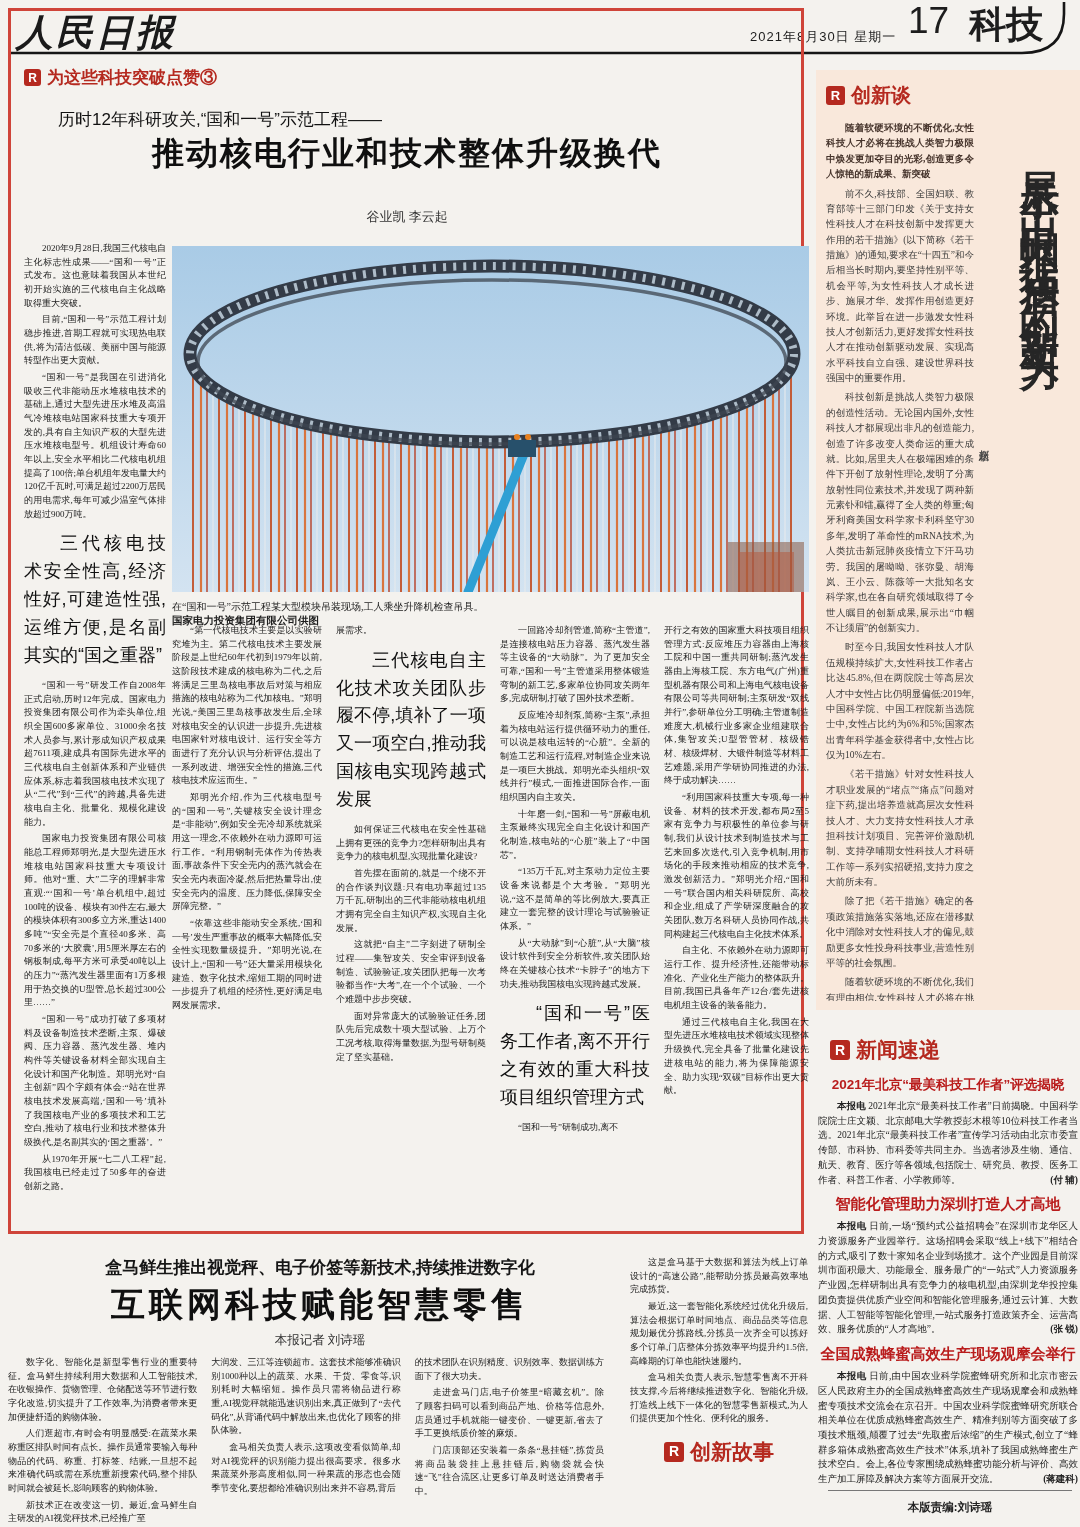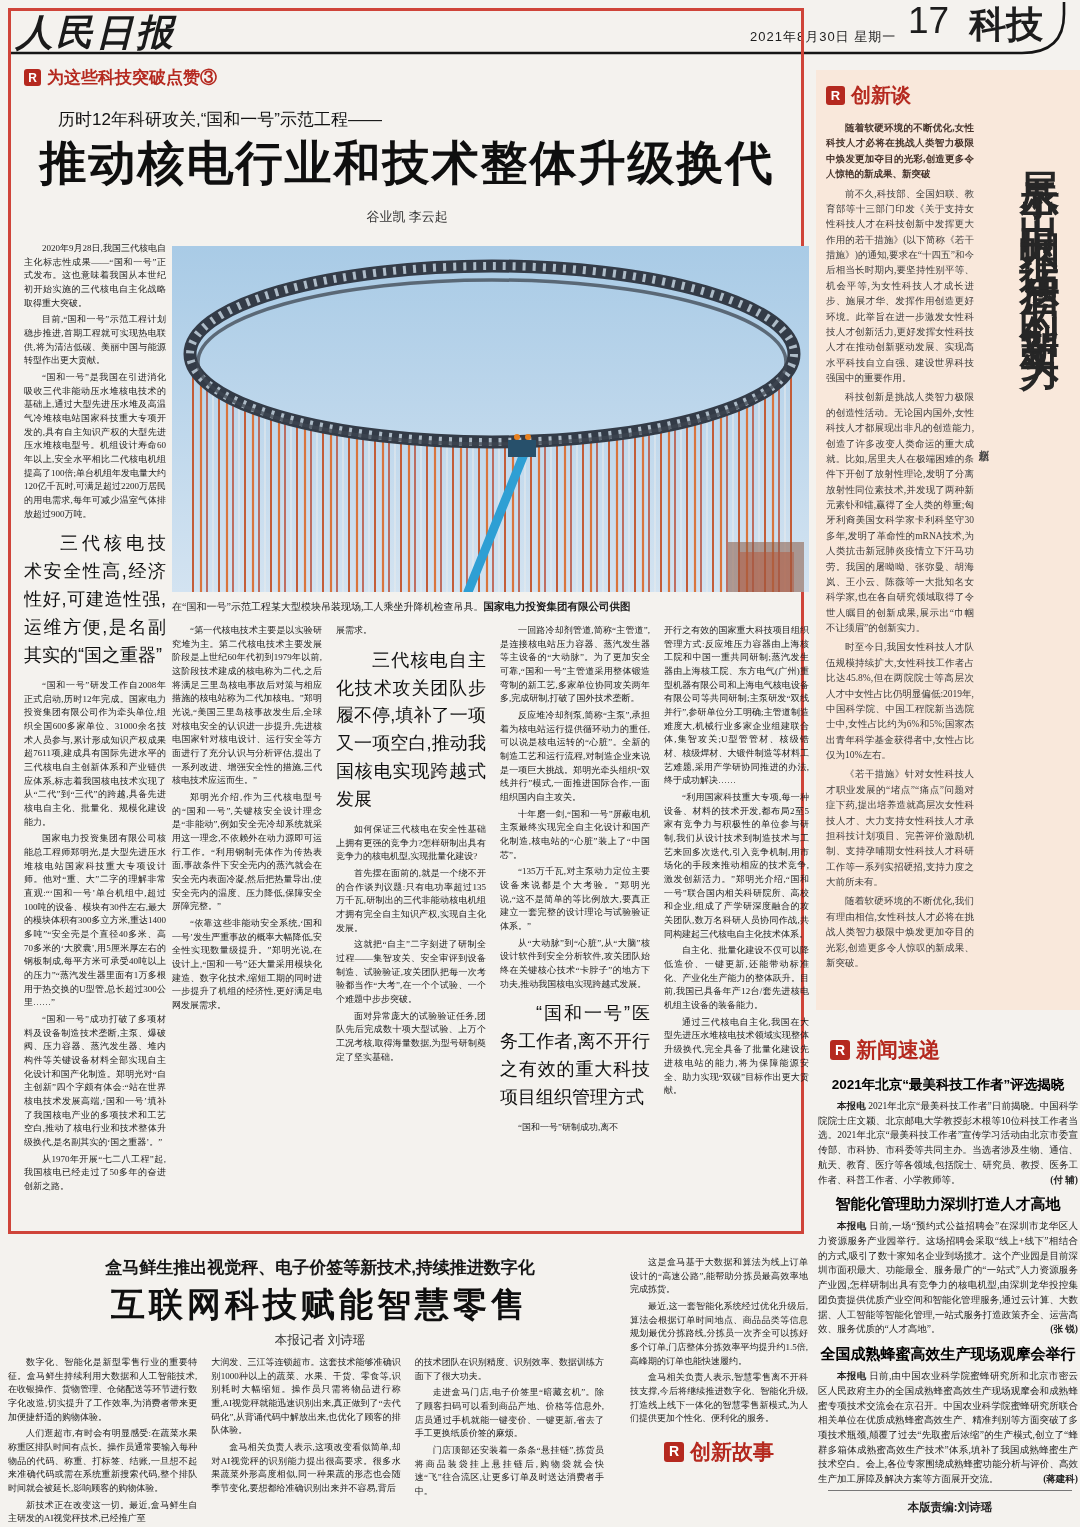--- a/index.html
+++ b/index.html
@@ -20,33 +20,33 @@
   #redframe{left:8px;top:8px;width:796px;height:1226px;border:3px solid #cf4439;box-sizing:border-box;}
 
   .rlabel{color:#b5291f;font-family:"Liberation Sans",sans-serif;font-weight:800;display:flex;align-items:center;gap:6px;}
   .ricon{display:inline-flex;align-items:center;justify-content:center;background:#b5291f;color:#fff;
          font-family:"Liberation Sans",sans-serif;font-weight:800;border-radius:3px;}
 
   #series{left:24px;top:66px;font-size:17px;}
   #series .ricon{width:17px;height:17px;font-size:12px;}
   #kicker{left:58px;top:108px;font-size:17px;font-family:"Liberation Sans",sans-serif;color:#111;}
   #headline{left:28px;top:132px;width:758px;text-align:center;font-family:Liberation Sans, sans-serif;
-            font-size:47px;font-weight:900;letter-spacing:2px;color:#0f0f0f;white-space:nowrap;}
+            font-size:32px;font-weight:900;letter-spacing:2px;color:#0f0f0f;white-space:nowrap;}
   #mainbyline{left:28px;top:208px;width:758px;text-align:center;font-size:13px;color:#333;}
 
   
   .bt{font-size:9px;line-height:1.52;text-align:justify;color:#222;}
   .bt p{margin:0 0 3px;text-indent:2em;}
   .bt p.noind{text-indent:0;}
   .sub{font-family:"Liberation Sans",sans-serif;font-weight:400;font-size:18px;line-height:1.55;
        margin:9px 0;text-indent:2em;text-align:justify;color:#101010;}
 
   #leftcol{left:24px;top:242px;width:142px;height:988px;overflow:hidden;}
   #photo{left:172px;top:246px;width:637px;height:346px;background:#b9d3e8;overflow:hidden;}
-  #captionrow{left:172px;top:600px;width:637px;display:flex;align-items:baseline;}
+  #captionrow{left:172px;top:600px;width:637px;display:flex;justify-content:space-between;align-items:baseline;flex-direction:column;}
   #captionrow .cap{font-size:10px;color:#222;}
   #captionrow .credit{font-size:10.5px;font-family:"Liberation Sans",sans-serif;font-weight:700;}
   #colA{left:172px;top:624px;width:150px;height:608px;overflow:hidden;}
   #colB{left:336px;top:624px;width:150px;height:608px;overflow:hidden;}
   #colC{left:500px;top:624px;width:150px;height:608px;overflow:hidden;}
   #colD{left:664px;top:624px;width:145px;height:608px;overflow:hidden;}
 
   
   #talkbox{left:816px;top:70px;width:264px;height:940px;background:#f9e8db;box-sizing:border-box;padding:12px 10px;}
   #talklabel{font-size:20px;}
@@ -58,21 +58,21 @@
   #talkright{position:relative;flex:1;}
   #vheadline{position:absolute;right:2px;top:18px;writing-mode:vertical-rl;
              font-family:"Liberation Sans",sans-serif;font-weight:900;font-size:40px;letter-spacing:12px;color:#262626;}
   #vauthor{position:absolute;left:2px;top:320px;writing-mode:vertical-rl;font-size:11px;color:#444;}
 
   
   #newslabel{left:830px;top:1036px;font-size:21px;}
   #newslabel .ricon{width:20px;height:20px;font-size:14px;}
   #newsitems{left:818px;top:1068px;width:260px;height:418px;overflow:hidden;}
   .nhead{font-family:"Liberation Sans",sans-serif;font-weight:800;font-size:15px;text-align:center;
-         margin:8px 0 5px;color:#000000;white-space:nowrap;}
+         margin:8px 0 5px;color:#b91c1c;white-space:nowrap;}
   .nbody{font-size:9.5px;line-height:1.55;text-align:justify;margin:0 0 4px;text-indent:2em;color:#222;}
   .nbody b{font-family:"Liberation Sans",sans-serif;}
   .nby{float:right;font-weight:700;}
   #editorrule{left:828px;top:1490px;width:244px;border-top:1.5px solid #777;}
   #editorline{left:828px;top:1500px;width:244px;text-align:center;font-size:11.5px;font-weight:700;color:#222;}
 
   
   #bkicker{left:20px;top:1256px;width:600px;text-align:center;font-family:"Liberation Sans",sans-serif;
            font-weight:700;font-size:17px;color:#161616;}
   #bheadline{left:20px;top:1282px;width:600px;text-align:center;font-family:"Liberation Sans",sans-serif;
@@ -173,36 +173,37 @@
     <p>反应堆冷却剂泵,简称“主泵”,承担着为核电站运行提供循环动力的重任,可以说是核电运转的“心脏”。全新的制造工艺和运行流程,对制造企业来说是一项巨大挑战。郑明光牵头组织“双线并行”模式,一面推进国际合作,一面组织国内自主攻关。</p>
     <p>十年磨一剑,“国和一号”屏蔽电机主泵最终实现完全自主化设计和国产化制造,核电站的“心脏”装上了“中国芯”。</p>
     <p>“135万千瓦,对主泵动力定位主要设备来说都是个大考验。”郑明光说,“这不是简单的等比例放大,要真正建立一套完整的设计理论与试验验证体系。”</p>
     <p>从“大动脉”到“心脏”,从“大脑”核设计软件到安全分析软件,攻关团队始终在关键核心技术“卡脖子”的地方下功夫,推动我国核电实现跨越式发展。</p>
     <div class="sub">“国和一号”医务工作者,离不开行之有效的重大科技项目组织管理方式</div>
     <p>“国和一号”研制成功,离不</p>
   </div>
   <div class="abs bt" id="colD">
     <p class="noind">开行之有效的国家重大科技项目组织管理方式:反应堆压力容器由上海核工院和中国一重共同研制;蒸汽发生器由上海核工院、东方电气(广州)重型机器有限公司和上海电气核电设备有限公司等共同研制;主泵研发“双线并行”,参研单位分工明确;主管道制造难度大,机械行业多家企业组建联合体,集智攻关;U型管管材、核级锆材、核级焊材、大锻件制造等材料工艺难题,采用产学研协同推进的办法,终于成功解决……</p>
     <p>“利用国家科技重大专项,每一种设备、材料的技术开发,都布局2至5家有竞争力与积极性的单位参与研制,我们从设计技术到制造技术与工艺来回多次迭代,引入竞争机制,用市场化的手段来推动相应的技术竞争,激发创新活力。”郑明光介绍,“国和一号”联合国内相关科研院所、高校和企业,组成了产学研深度融合的攻关团队,数万名科研人员协同作战,共同构建起三代核电自主化技术体系。</p>
-    <p>自主化、批量化建设不仅可以降低造价、一键更新,还能带动标准化、产业化生产能力的整体跃升。目前,我国已具备年产12台/套先进核电机组主设备的装备能力。</p>
+    <p>自主化、不依赖外在动力源即可运行工作、提升经济性,还能带动标准化、产业化生产能力的整体跃升。目前,我国已具备年产12台/套先进核电机组主设备的装备能力。</p>
     <p>通过三代核电自主化,我国在大型先进压水堆核电技术领域实现整体升级换代,完全具备了批量化建设先进核电站的能力,将为保障能源安全、助力实现“双碳”目标作出更大贡献。</p>
   </div>
 
   <div class="abs" id="talkbox">
     <div class="rlabel" id="talklabel">
       <span class="ricon">R</span>
       <span>创新谈</span>
     </div>
     <div id="talkflex">
       <div id="talkbody">
         <p class="lead">随着软硬环境的不断优化,女性科技人才必将在挑战人类智力极限中焕发更加夺目的光彩,创造更多令人惊艳的新成果、新突破</p>
         <p>前不久,科技部、全国妇联、教育部等十三部门印发《关于支持女性科技人才在科技创新中发挥更大作用的若干措施》(以下简称《若干措施》)的通知,要求在“十四五”和今后相当长时期内,要坚持性别平等、机会平等,为女性科技人才成长进步、施展才华、发挥作用创造更好环境。此举旨在进一步激发女性科技人才创新活力,更好发挥女性科技人才在推动创新驱动发展、实现高水平科技自立自强、建设世界科技强国中的重要作用。</p>
         <p>科技创新是挑战人类智力极限的创造性活动。无论国内国外,女性科技人才都展现出非凡的创造能力,创造了许多改变人类命运的重大成就。比如,居里夫人在极端困难的条件下开创了放射性理论,发明了分离放射性同位素技术,并发现了两种新元素钋和镭,赢得了全人类的尊重;匈牙利裔美国女科学家卡利科坚守30多年,发明了革命性的mRNA技术,为人类抗击新冠肺炎疫情立下汗马功劳。我国的屠呦呦、张弥曼、胡海岚、王小云、陈薇等一大批知名女科学家,也在各自研究领域取得了令世人瞩目的创新成果,展示出“巾帼不让须眉”的创新实力。</p>
         <p>时至今日,我国女性科技人才队伍规模持续扩大,女性科技工作者占比达45.8%,但在两院院士等高层次人才中女性占比仍明显偏低:2019年,中国科学院、中国工程院新当选院士中,女性占比约为6%和5%;国家杰出青年科学基金获得者中,女性占比仅为10%左右。</p>
         <p>《若干措施》针对女性科技人才职业发展的“堵点”“痛点”问题对症下药,提出培养造就高层次女性科技人才、大力支持女性科技人才承担科技计划项目、完善评价激励机制、支持孕哺期女性科技人才科研工作等一系列实招硬招,支持力度之大前所未有。</p>
+        <p>除了把《若干措施》确定的各项政策措施落实落地,还应在潜移默化中消除对女性科技人才的偏见,鼓励更多女性投身科技事业,营造性别平等的社会氛围。</p>
         <p>随着软硬环境的不断优化,我们有理由相信,女性科技人才必将在挑战人类智力极限中焕发更加夺目的光彩,创造更多令人惊叹的新成果、新突破。</p>
       </div>
       <div id="talkright">
         <div id="vauthor">赵永新</div>
         <div id="vheadline">展示出『巾帼不让须眉』的创新实力</div>
       </div>
     </div>
   </div>
 
   <div class="abs rlabel" id="newslabel">

